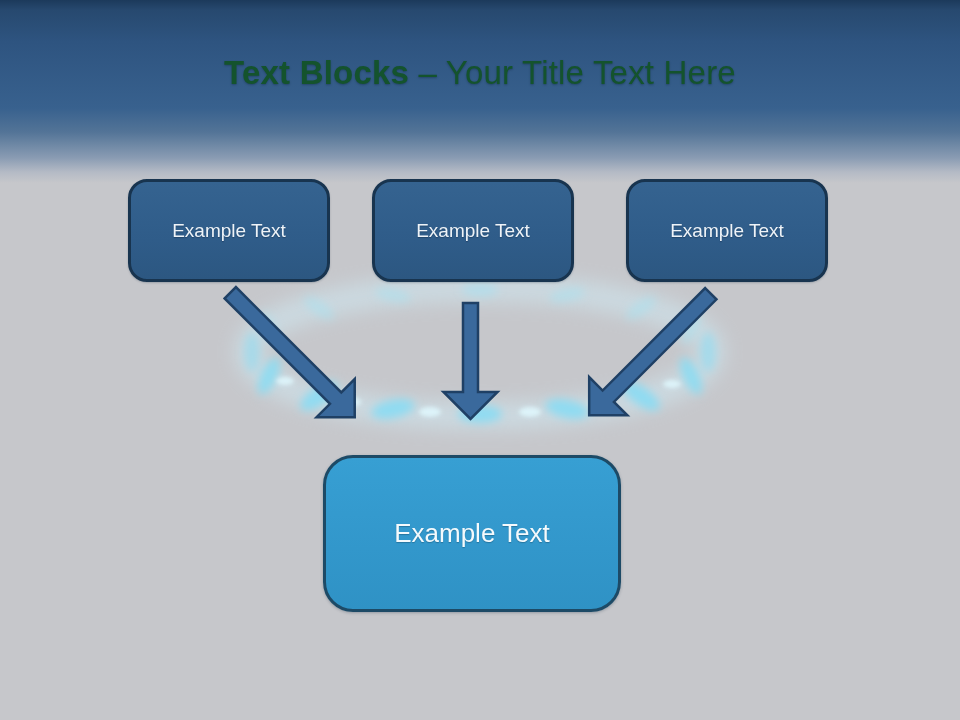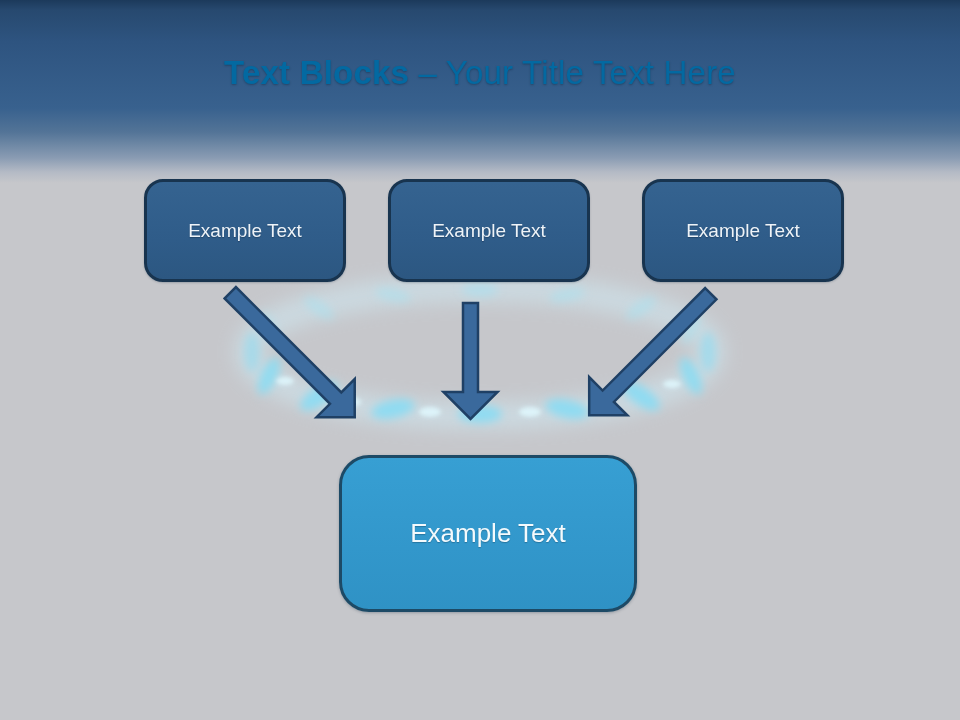--- a/index.html
+++ b/index.html
@@ -19,30 +19,30 @@
       #27496f 10px,
       #2e5480 42px,
       #38618e 108px,
       #537497 132px,
       #8a9cb3 158px,
       #b4bac5 172px,
       #c6c7cb 183px);
   }
   .title{
     position:absolute;left:0;top:52px;width:960px;
-    text-align:center;color:#0369a1;font-size:33px;line-height:42px;
+    text-align:center;color:#14532d;font-size:33px;line-height:42px;
     text-shadow:0 1px 2px rgba(10,30,50,.35);
     letter-spacing:.2px;white-space:nowrap;
   }
   .title .bold{font-weight:700;}
   .title .light{font-weight:400;}
   .decor-layer{position:absolute;left:0;top:0;width:960px;height:720px;}
   .textbox{
     position:absolute;display:flex;align-items:center;justify-content:center;
-    box-sizing:border-box;text-align:center;color:#eef3f8;cursor:default;margin-left:16px;
+    box-sizing:border-box;text-align:center;color:#eef3f8;cursor:default;
   }
   .textbox.top{
     width:202px;height:103px;top:179px;
     background:linear-gradient(180deg,#356390 0%,#2f5c89 60%,#2c5781 100%);
     border:3px solid #18344f;border-radius:19px;
     font-size:19px;
     box-shadow:0 1px 2px rgba(30,50,70,.25);
     text-shadow:0 1px 1px rgba(10,30,50,.35);
   }
   .textbox.bottom{

